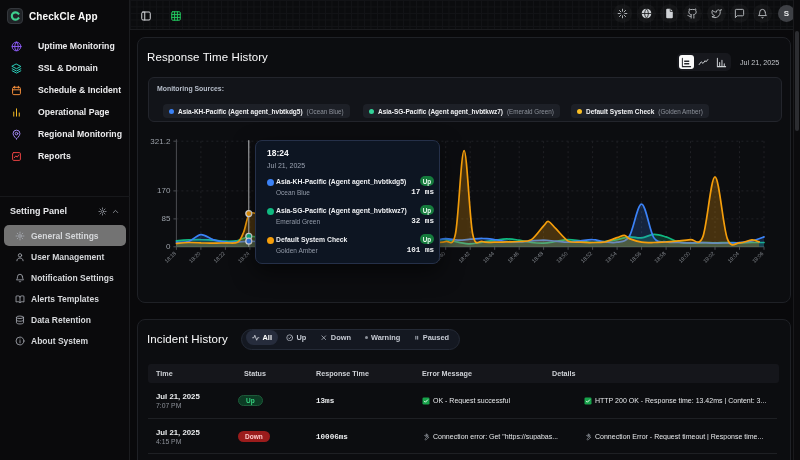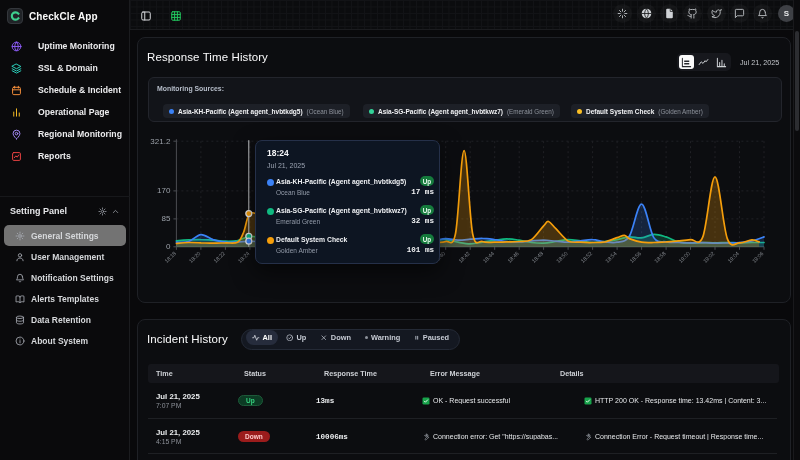--- a/index.html
+++ b/index.html
@@ -418,21 +418,21 @@
       <div class="fpill"><svg width="7.5" height="7.5" viewBox="0 0 24 24" fill="none" stroke="#b9bfc9" stroke-width="2.4" stroke-linecap="round" stroke-linejoin="round">
           <path d="M6 6l12 12M18 6L6 18"></path>
         </svg>Down</div>
       <div class="fpill"><span style="width:3px;height:3px;border-radius:50%;background:#8d929b;display:inline-block"></span>Warning</div>
       <div class="fpill"><svg width="5.5" height="5.5" viewBox="0 0 24 24" fill="none" stroke="#b9bfc9" stroke-width="4">
           <path d="M8 4v16M16 4v16"></path>
         </svg>Paused</div>
     </div>
  <div id="thead">
    <div style="margin-left:8px;width:88px">Time</div>
-   <div style="width:80px">Status</div>
+   <div style="width:72px">Status</div>
    <div style="width:106px">Response Time</div>
    <div style="width:130px">Error Message</div>
    <div>Details</div>
  </div>
  <div class="trw" style="top:63px">
       <div class="cell" style="left:8px">
         <div>
           <div class="datebig">Jul 21, 2025</div>
           <div class="datesm">7:07 PM</div>
         </div>

